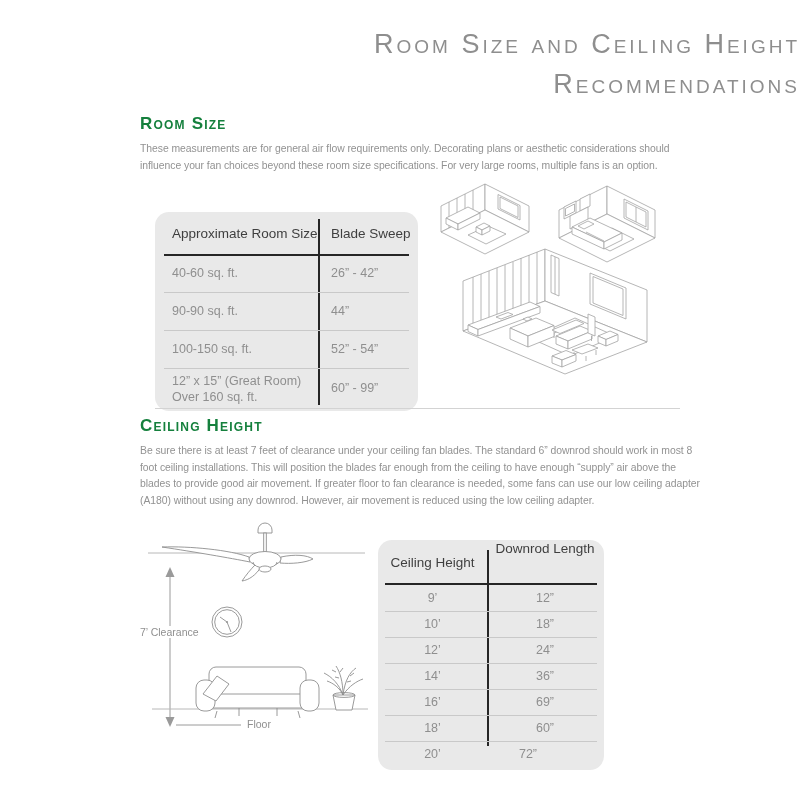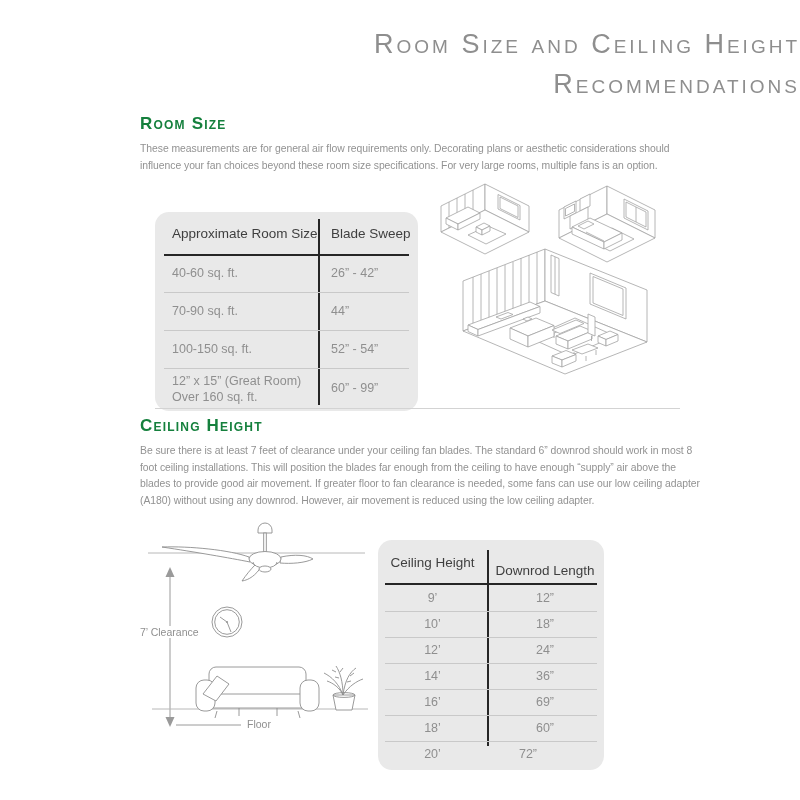--- a/index.html
+++ b/index.html
@@ -61,21 +61,21 @@
   <div class="gtable" style="left:155px;top:187px;width:263px;height:199px;">
     <div class="th" style="left:17px;top:14px;">Approximate Room Size</div>
     <div class="th" style="left:176px;top:14px;">Blade Sweep</div>
     <div class="vrule" style="left:163px;top:7px;height:186px;"></div>
     <div class="hrule-dark" style="left:9px;top:42px;width:245px;"></div>
 
     <div class="td" style="left:17px;top:54px;">40-60 sq. ft.</div>
     <div class="td" style="left:176px;top:54px;">26” - 42”</div>
     <div class="hrule-light" style="left:9px;top:80px;width:245px;"></div>
 
-    <div class="td" style="left:17px;top:92px;">70-90 sq. ft.</div>
+    <div class="td" style="left:17px;top:92px;">90-90 sq. ft.</div>
     <div class="td" style="left:176px;top:92px;">44”</div>
     <div class="hrule-light" style="left:9px;top:118px;width:245px;"></div>
 
     <div class="td" style="left:17px;top:130px;">100-150 sq. ft.</div>
     <div class="td" style="left:176px;top:130px;">52” - 54”</div>
     <div class="hrule-light" style="left:9px;top:156px;width:245px;"></div>
 
     <div class="td pre-line" style="left:17px;top:161px;width:145px;">12” x 15” (Great Room)
 Over 160 sq. ft.</div>
     <div class="td" style="left:176px;top:169px;">60” - 99”</div>
@@ -211,21 +211,21 @@
         <path class="fshp" d="M198 175 L220 175 L217 190 L201 190 Z"></path>
         <ellipse class="fln" cx="209" cy="175" rx="11" ry="2.4"></ellipse>
       </g>
     </svg>
     <span class="illus-label" style="left:2px;top:106px;">7’ Clearance</span>
     <span class="illus-label" style="left:109px;top:198px;">Floor</span>
   </div>
 
   <div class="gtable" style="left:378px;top:515px;width:226px;height:230px;">
     <div class="th t-center" style="left:0;top:15px;width:109px;">Ceiling Height</div>
-    <div class="th t-center" style="left:110px;top:23px;width:114px;">Downrod Length</div>
+    <div class="th t-center" style="left:110px;top:1px;width:114px;">Downrod Length</div>
     <div class="vrule" style="left:109px;top:10px;height:196px;"></div>
     <div class="hrule-dark" style="left:7px;top:43px;width:212px;"></div>
 
     <div class="td t-center" style="left:0;top:51px;width:109px;">9’</div>
     <div class="td t-center" style="left:110px;top:51px;width:114px;">12”</div>
     <div class="hrule-light" style="left:7px;top:71px;width:212px;"></div>
 
     <div class="td t-center" style="left:0;top:77px;width:109px;">10’</div>
     <div class="td t-center" style="left:110px;top:77px;width:114px;">18”</div>
     <div class="hrule-light" style="left:7px;top:97px;width:212px;"></div>

